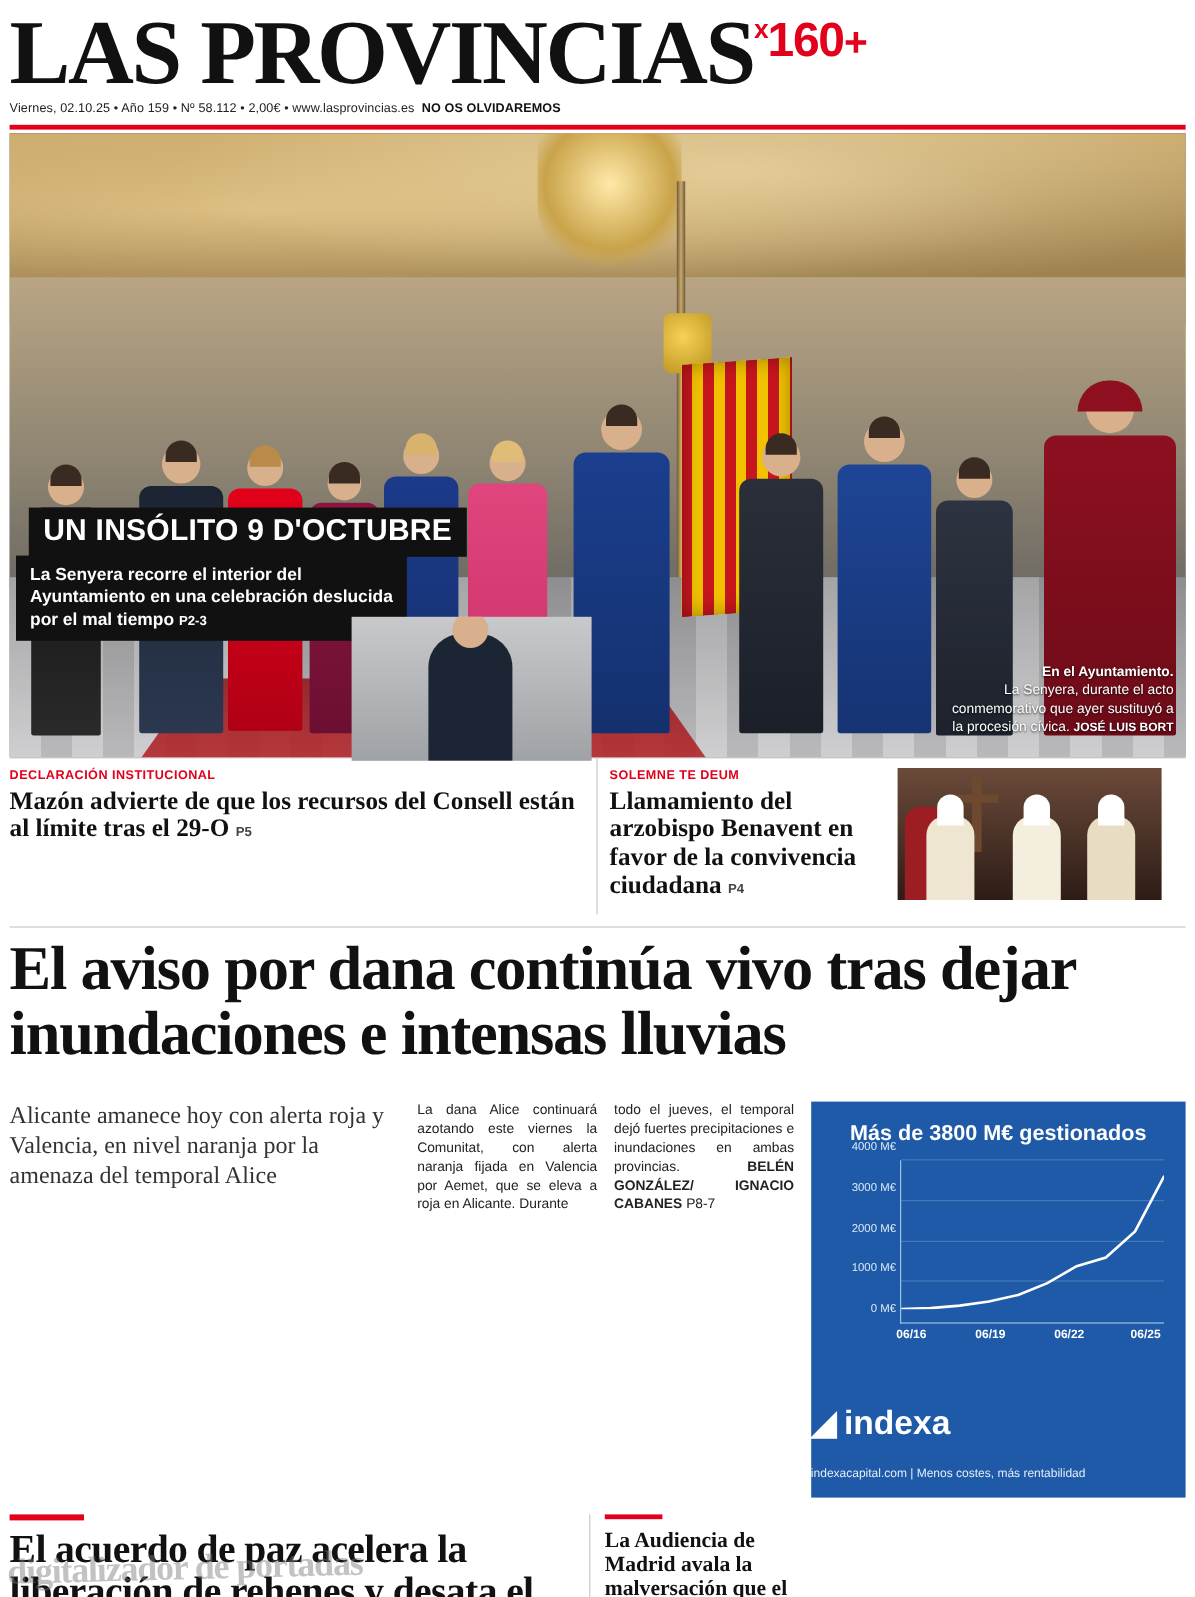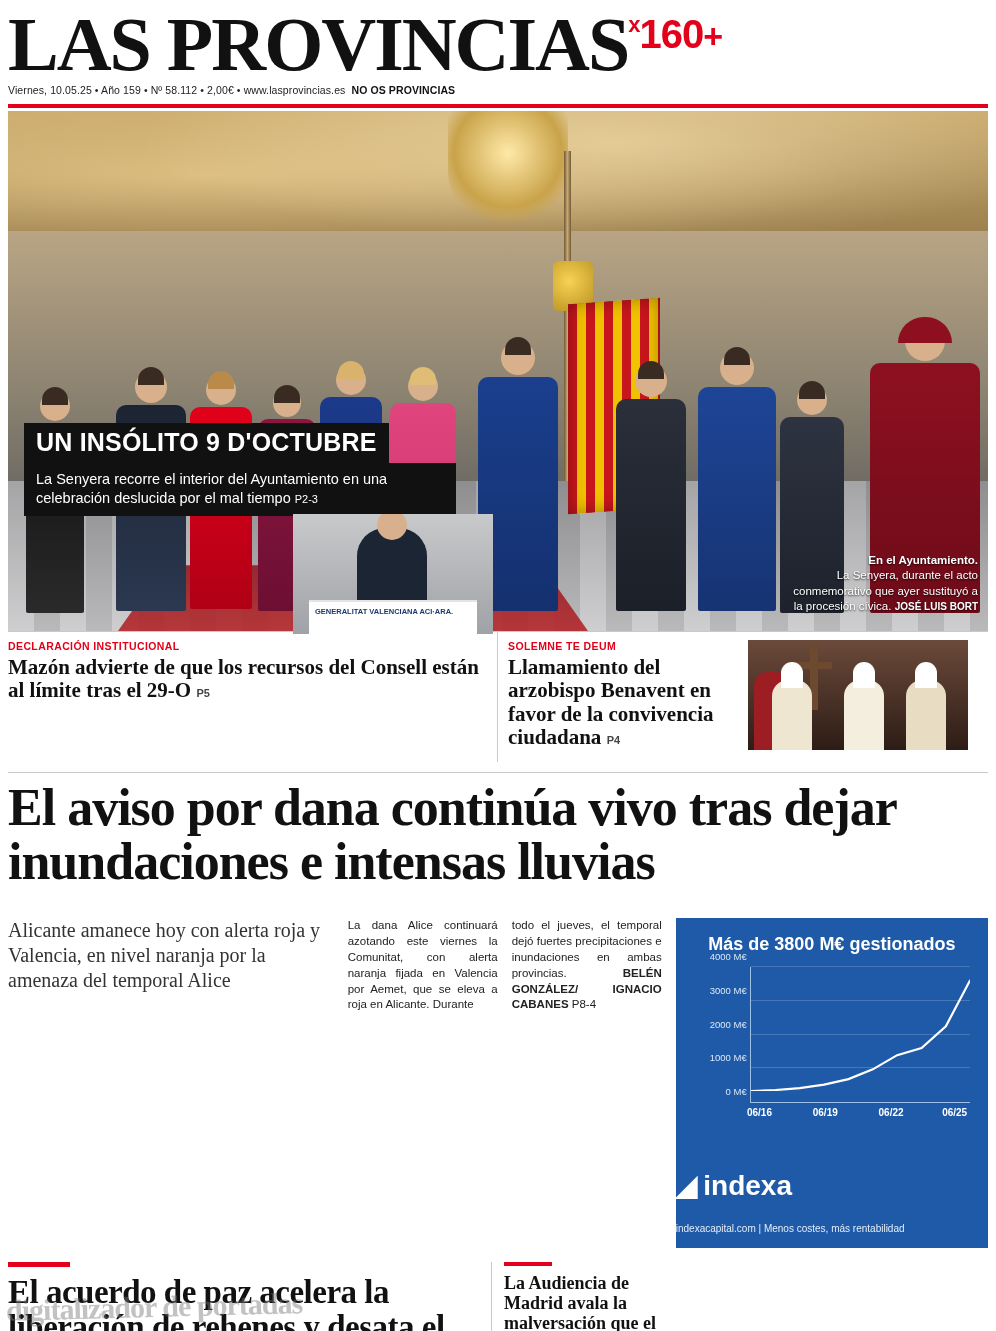--- a/index.html
+++ b/index.html
@@ -96,22 +96,22 @@
     background:radial-gradient(circle at 40% 40%, #f6d254, #b9901f);
     border-radius:6px;
   }
 
   .hero-kicker {
     position:absolute; left:16px; top:312px;
     background:#111; color:#fff; font-weight:bold; font-size:25px;
     padding:5px 12px 7px 12px; letter-spacing:.2px;
   }
   .hero-sub {
-    position:absolute; left:16px; top:352px; width:432px;
-    background:#111; color:#fff; font-weight:normal; font-size:14.5px; line-height:1.3;
+    position:absolute; left:5px; top:352px; width:326px;
+    background:#111; color:#fff; font-weight:bold; font-size:14.5px; line-height:1.3;
     padding:7px 10px 8px 12px;
   }
   .hero-sub .pg { color:#fff; font-size:11px; }
   .hero-caption {
     position:absolute; right:10px; bottom:16px; width:190px; text-align:right;
     color:#fff; font-size:11.5px; line-height:1.35;
     text-shadow:0 1px 2px rgba(0,0,0,.8);
   }
   .hero-caption b { display:block; }
   .hero-caption .credit { font-weight:bold; font-size:10px; }
@@ -218,22 +218,22 @@
 <div class="page">
 
   <div class="masthead">
     <div class="logo-row">
       <div class="logo">LAS PROVINCIAS</div>
       <div class="logo-sup">
         <span class="x">x</span><span>160</span><span class="plus">+</span>
       </div>
     </div>
     <div class="subline">
-      <span>Viernes, 10.05.25 • Año 159 • Nº 58.112 • 2,00€ • www.lasprovincias.es</span>
-      &nbsp;<b>NO OS PROVINCIAS</b>
+      <span>Viernes, 02.10.25 • Año 159 • Nº 58.112 • 2,00€ • www.lasprovincias.es</span>
+      &nbsp;<b>NO OS OLVIDAREMOS</b>
     </div>
     <div class="rule-red"></div>
   </div>
 
   <div class="hero">
     <div class="ceiling"></div>
     <div class="chandelier"></div>
     <div class="wall"></div>
     <div class="floor"></div>
     <div class="red-carpet"></div>
@@ -311,23 +311,20 @@
 
   <div class="teasers">
     <div class="teaser left">
       <div class="kicker">DECLARACIÓN INSTITUCIONAL</div>
       <h3>
         <span>Mazón advierte de que los recursos del Consell están al límite tras el 29-O</span>
         <span class="pg">P5</span>
       </h3>
       <div class="podium-photo">
         <div class="man"></div>
-        <div class="desk">
-            <span>GENERALITAT VALENCIANA   ACI·ARA.</span>
-          </div>
       </div>
     </div>
     <div class="teaser right">
       <div style="width:235px;">
         <div class="kicker">SOLEMNE TE DEUM</div>
         <h3>
           <span>Llamamiento del arzobispo Benavent en favor de la convivencia ciudadana</span>
           <span class="pg">P4</span>
         </h3>
       </div>
@@ -348,21 +345,21 @@
 
   <div class="lead">
     <h1>El aviso por dana continúa vivo tras dejar inundaciones e intensas lluvias</h1>
   </div>
   <div class="lead-cols">
     <div class="lead-standfirst">Alicante amanece hoy con alerta roja y Valencia, en nivel naranja por la amenaza del temporal Alice</div>
     <div class="lead-body">La dana Alice continuará azotando este viernes la Comunitat, con alerta naranja fijada en Valencia por Aemet, que se eleva a roja en Alicante. Durante</div>
     <div class="lead-body">
       <span>todo el jueves, el temporal dejó fuertes precipitaciones e inundaciones en ambas provincias.</span>
       <b>BELÉN GONZÁLEZ/ IGNACIO CABANES</b>
-      <span>P8-4</span>
+      <span>P8-7</span>
     </div>
 
     <div class="promo">
       <h4>Más de 3800 M€ gestionados</h4>
       <div class="chart">
         <div class="gl" style="bottom:100%"></div>
         <div class="gl" style="bottom:75%"></div>
         <div class="gl" style="bottom:50%"></div>
         <div class="gl" style="bottom:25%"></div>
         <div class="ylab" style="bottom:100%">4000 M€</div>

